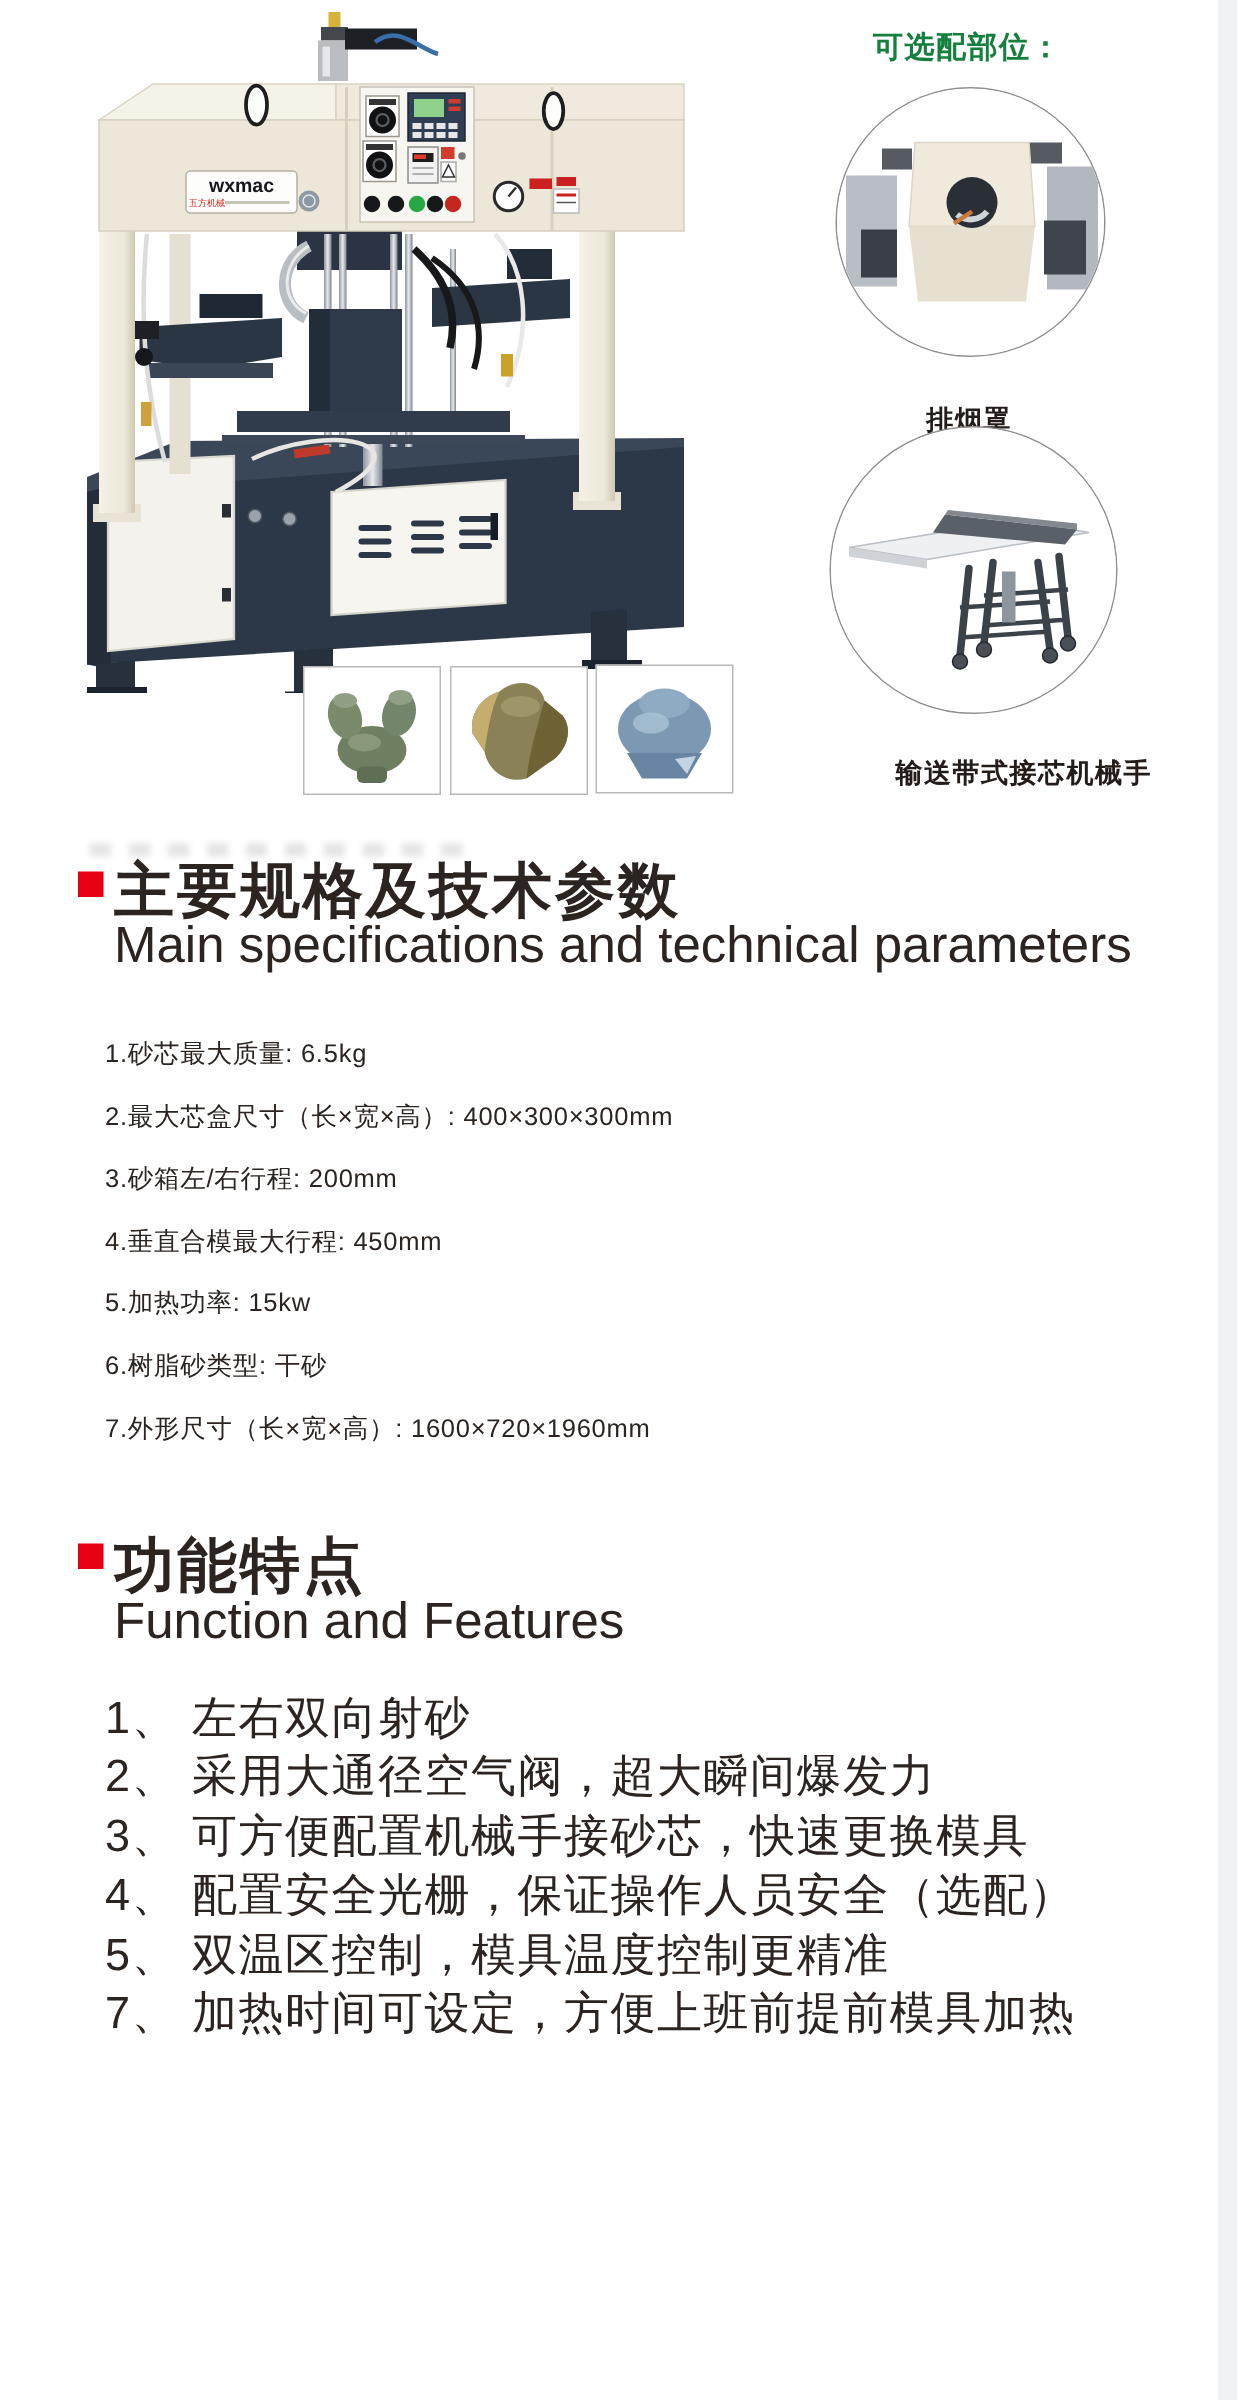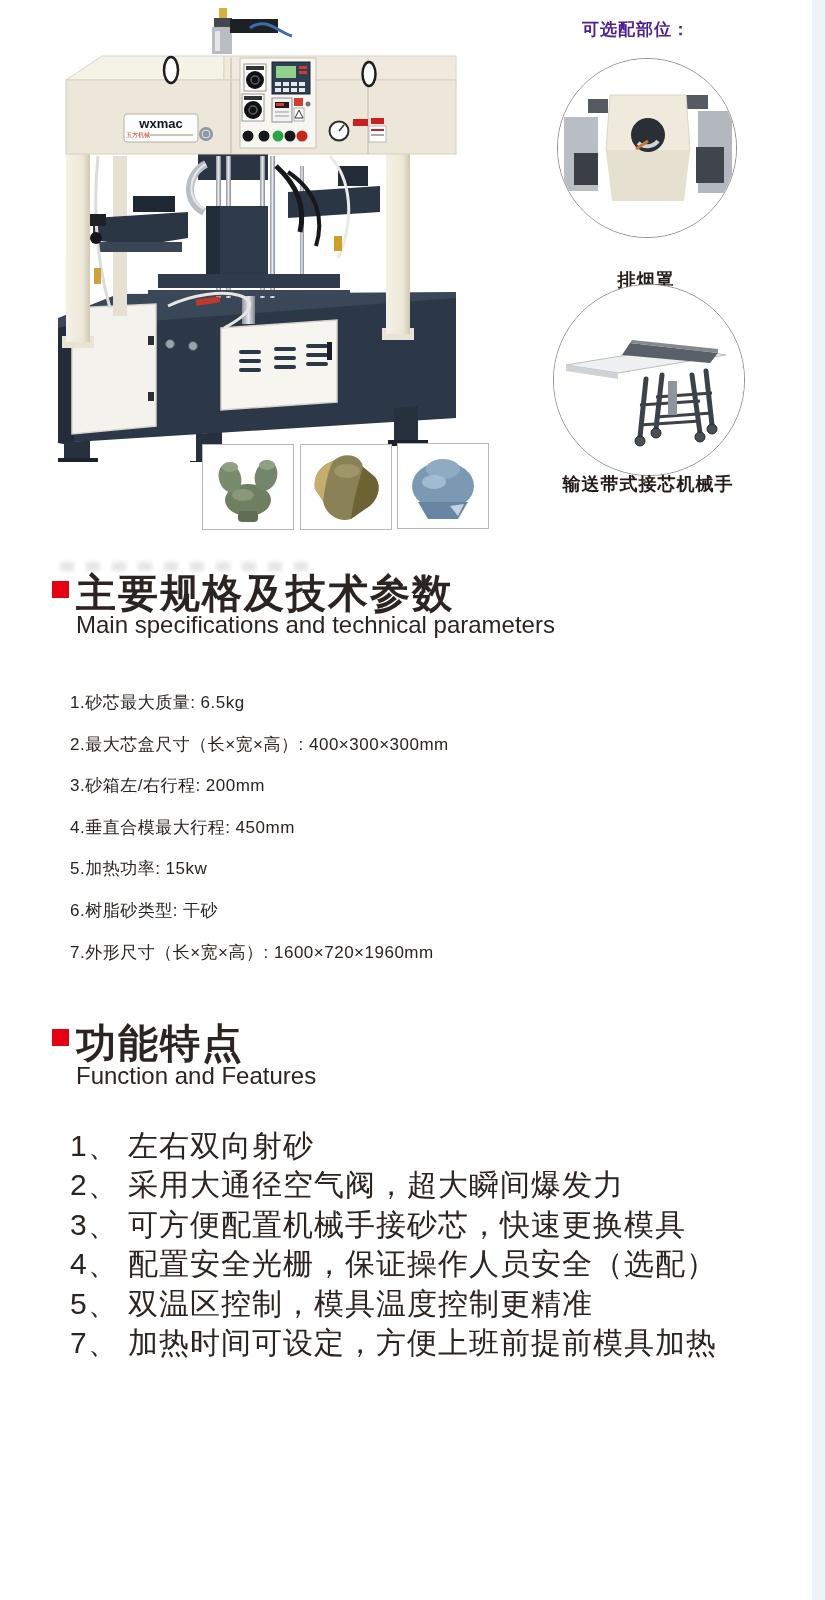--- a/index.html
+++ b/index.html
@@ -10,35 +10,35 @@
   }
   .abs{position:absolute;}
   
   .right-strip{left:812px;top:0;width:13px;height:1600px;background:#eef3f7;}
   
   .machine-wrap{left:38px;top:6px;width:420px;height:456px;}
   
   .thumb{width:92px;height:86px;border:1px solid #b9b9b9;background:#fff;box-sizing:border-box;}
   .thumb svg{display:block;width:100%;height:100%;}
   
-  .opt-title{left:582px;top:18px;font-size:17px;font-weight:bold;color:#4c1d95;letter-spacing:1px;font-family:Liberation Mono, monospace;}
+  .opt-title{left:582px;top:18px;font-size:20px;font-weight:bold;color:#15803d;letter-spacing:1px;font-family:Liberation Mono, monospace;}
   .opt-circle{border:1px solid #8f8f8f;border-radius:50%;overflow:hidden;background:#fff;}
   .opt-circle svg{display:block;width:100%;height:100%;}
   .circle-1{left:557px;top:58px;width:178px;height:178px;}
   .circle-2{left:553px;top:284px;width:190px;height:190px;}
   .opt-label{font-size:18px;font-weight:bold;text-align:center;color:#241c18;letter-spacing:1px;}
   .opt-label-1{left:557px;top:268px;width:178px;}
-  .opt-label-2{left:528px;top:472px;width:240px;}
+  .opt-label-2{left:528px;top:503px;width:240px;text-align:right;}
   
   .ghost-line{left:60px;top:562px;width:250px;height:9px;opacity:.45;filter:blur(2px);
     background:repeating-linear-gradient(90deg,rgba(150,150,150,.55) 0 14px,transparent 14px 26px);}
   
   .red-square{width:17px;height:17px;background:#e60012;}
   .sec-zh{font-size:40px;font-weight:bold;color:#2b2420;letter-spacing:2px;}
-  .sec-en{font-size:24px;color:#2b2420;letter-spacing:0px;text-align:center;}
+  .sec-en{font-size:34px;color:#2b2420;letter-spacing:0px;text-align:center;}
   .sq-1{left:52px;top:581px;}
   .zh-1{left:76px;top:566px;}
   .en-1{left:76px;top:611px;}
   .sq-2{left:52px;top:1029px;}
   .zh-2{left:76px;top:1016px;}
   .en-2{left:76px;top:1062px;}
   
   .spec-list{left:70px;top:682px;width:680px;font-size:17px;line-height:41.6px;letter-spacing:0.5px;color:#2b2420;}
   .feature-list{left:70px;top:1126px;width:680px;font-size:30px;line-height:39.4px;letter-spacing:1px;color:#2b2420;}
   .plain-list{list-style:none;margin:0;padding:0;}

